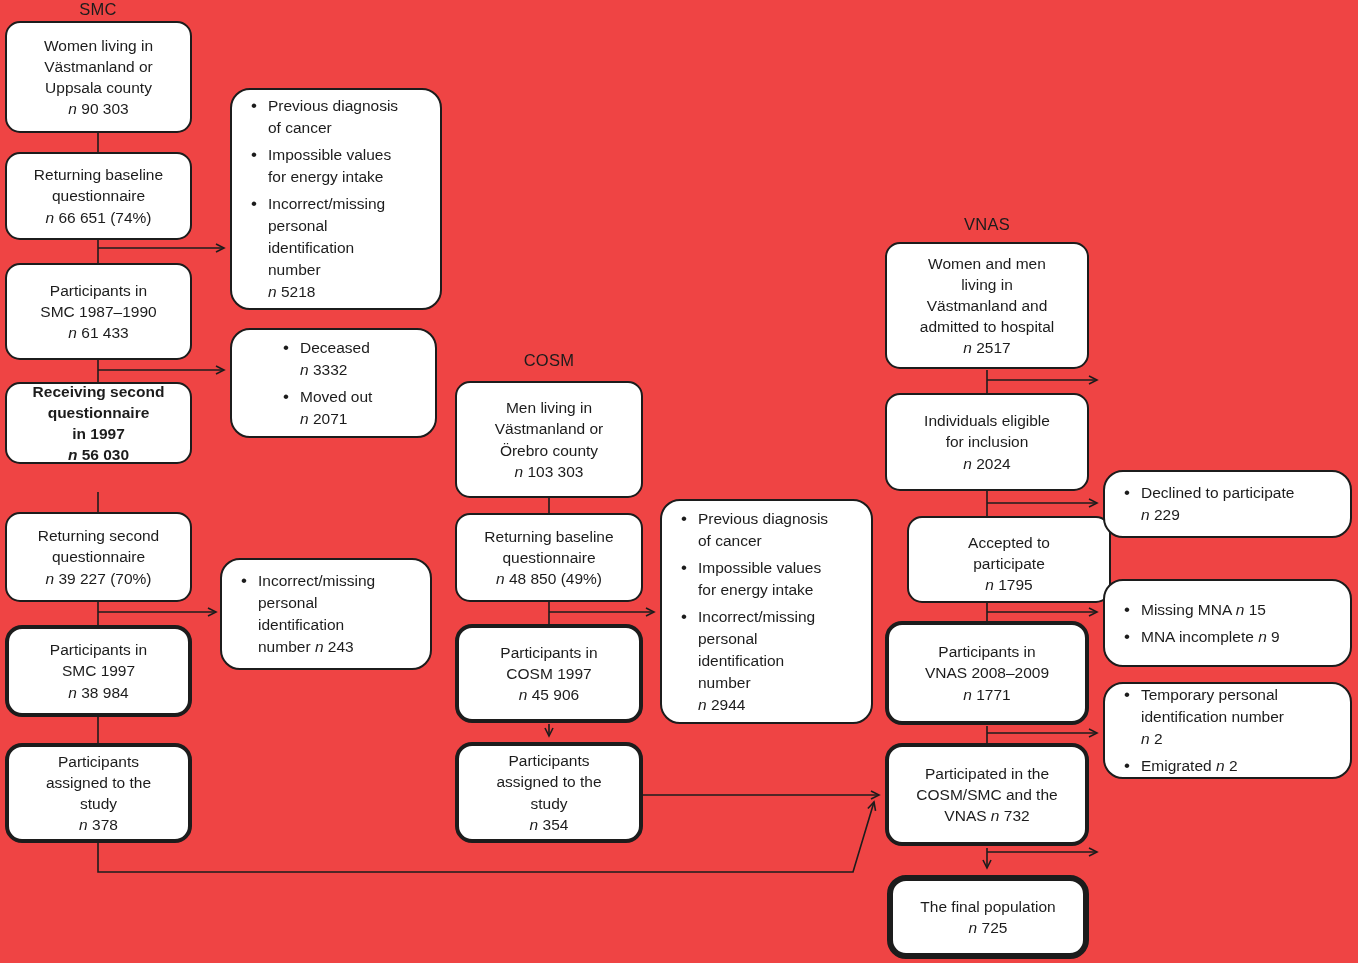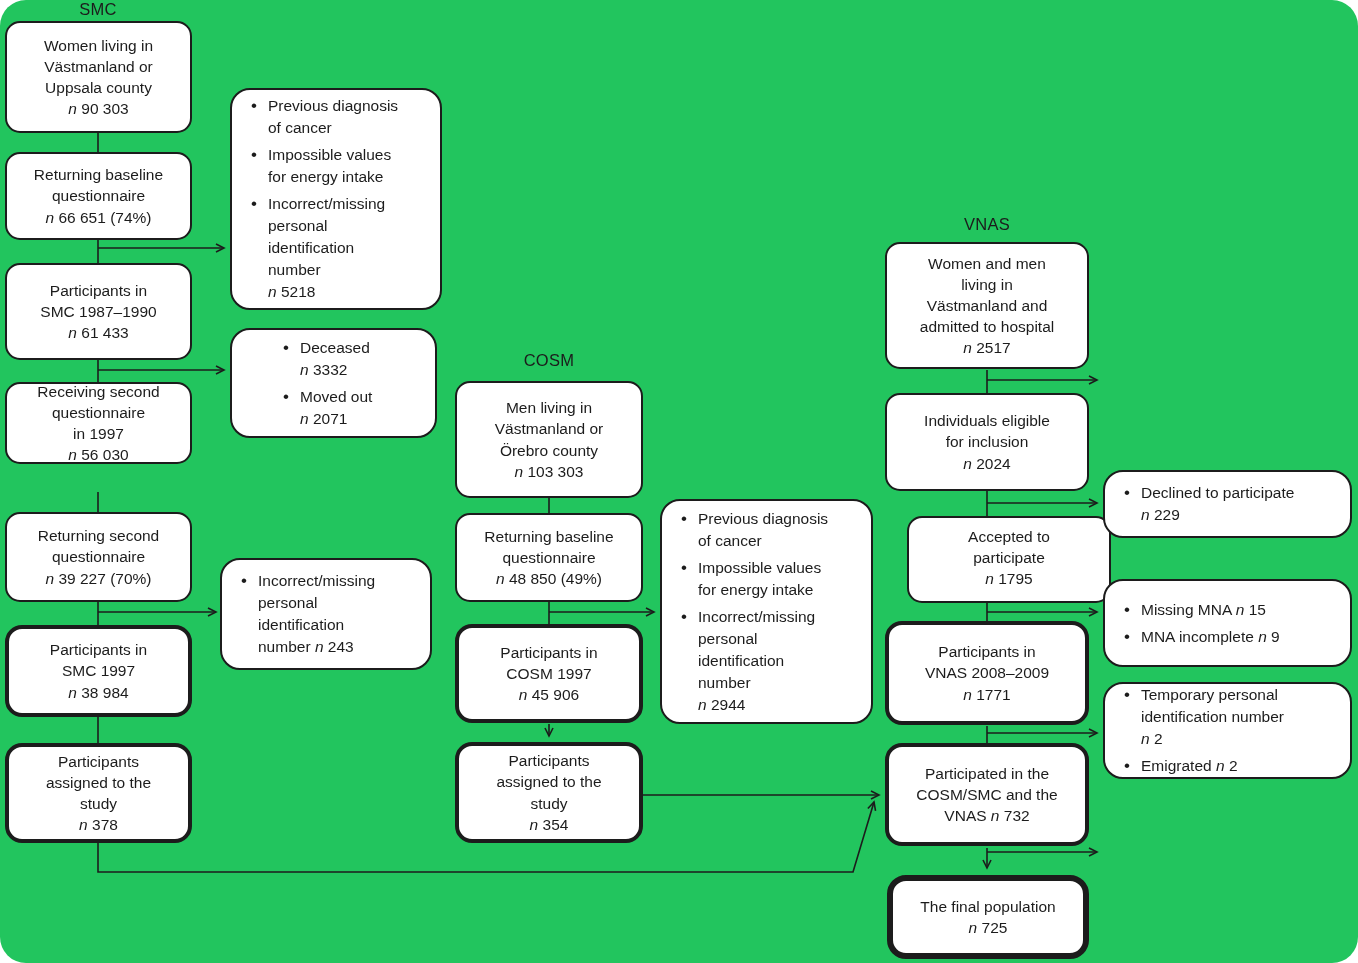--- a/index.html
+++ b/index.html
@@ -1,29 +1,29 @@
 <!DOCTYPE html>
 <html><head>
 <meta charset="utf-8">
 <style>
   html,body { margin:0; padding:0; background:#ffffff; }
   .canvas {
-    position:relative; width:1358px; height:963px; background:#22c55e;
-    font-family:"Liberation Sans", sans-serif; color:#1c1c1c; overflow:hidden;border-radius:26px;
+    position:relative; width:1358px; height:963px; background:#ef4444;
+    font-family:"Liberation Sans", sans-serif; color:#1c1c1c; overflow:hidden;
   }
   .connectors { position:absolute; left:0; top:0; width:1358px; height:963px; pointer-events:none; }
   .col-title {
     position:absolute; width:100px; text-align:center;
     font-size:16.5px; letter-spacing:0.3px;
   }
   .box {
     position:absolute; box-sizing:border-box; background:#ffffff;
     border:2px solid #1c1c1c; border-radius:15px;
     display:flex; align-items:center; justify-content:center;
-    text-align:center; font-size:15.5px; line-height:1.36; padding:12px 8px;
+    text-align:center; font-size:15.5px; line-height:1.36; padding:6px 8px;
   }
   .box .txt { white-space:pre-line; }
   .thick { border-width:4.5px; border-radius:17px; }
   .final { border-width:6.5px; border-radius:19px; }
   .bullets {
     position:absolute; box-sizing:border-box; background:#ffffff;
     border:2px solid #1c1c1c; border-radius:20px;
     margin:0; padding:8px 8px 8px 16px; list-style:none;
     display:flex; flex-direction:column; justify-content:center;
     font-size:15.5px; line-height:1.42; text-align:left;
@@ -90,21 +90,21 @@
   <div class="box" style="left:5px; top:152px; width:187px; height:88px;">
     <div class="txt">Returning baseline
 questionnaire
 <i>n</i> 66 651 (74%)</div>
   </div>
   <div class="box" style="left:5px; top:263px; width:187px; height:97px;">
     <div class="txt">Participants in
 SMC 1987–1990
 <i>n</i> 61 433</div>
   </div>
-  <div class="box" style="left:5px; top:382px; width:187px; height:82px;">
+  <div class="box" style="left:5px; top:382px; width:187px; height:82px;font-weight:bold;">
     <div class="txt">Receiving second
 questionnaire
 in 1997
 <i>n</i> 56 030</div>
   </div>
   <div class="box" style="left:5px; top:512px; width:187px; height:90px;">
     <div class="txt">Returning second
 questionnaire
 <i>n</i> 39 227 (70%)</div>
   </div>

